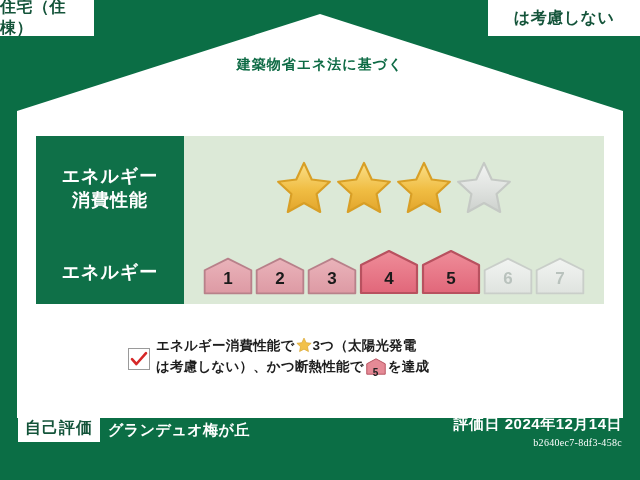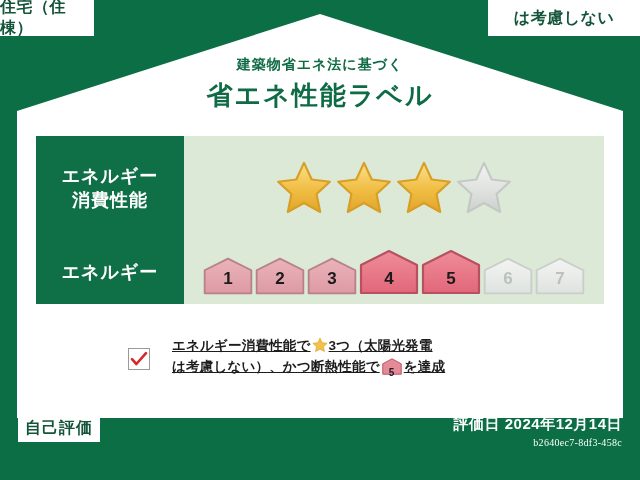--- a/index.html
+++ b/index.html
@@ -154,27 +154,26 @@
     display: flex; align-items: center; justify-content: center;
     box-sizing: border-box;
   }
   #zeh-label {
     font-size: 20px;
     font-weight: bold;
     color: #0e6b45;
     letter-spacing: 0.5px;
   }
   #zeh-desc {
-    margin-left: 22px;
+    margin-left: 6px;
     font-size: 13.5px;
     line-height: 1.55;
     color: #1d1d1d;
     font-weight: bold;
     letter-spacing: 0.2px;
-    text-decoration: underline;
   }
   .inline-star { vertical-align: -3px; margin: 0 1px; }
   .inline-house { vertical-align: -4px; margin: 0 2px; position: relative; display: inline-block; }
   .inline-house .n {
     position: absolute; left: 0; width: 100%; bottom: 1px;
     text-align: center; font-size: 10px; font-weight: bold; color: #222;
   }
 
   
   #footer {
@@ -227,21 +226,20 @@
 
 <div id="label-root">
 
   <div class="house-white"></div>
 
   <div class="chip" id="chip-left">住宅（住棟）</div>
   <div class="chip" id="chip-right">は考慮しない</div>
 
   <div id="title-block">
     <div id="title-sub">建築物省エネ法に基づく</div>
-    <div id="title-main">省エネ性能ラベル</div>
   </div>
 
   <div class="metric-row" id="row-energy">
     <div class="metric-key">
       <span>
         <span>エネルギー</span><br>
         <span>消費性能</span>
       </span>
     </div>
     <div class="metric-val">
@@ -395,20 +393,21 @@
           <path d="M12 1.6 L15.2 8.5 L22.7 9.4 L17.2 14.5 L18.7 21.9 L12 18.2 L5.3 21.9 L6.8 14.5 L1.3 9.4 L8.8 8.5 Z" fill="#f2c14a" stroke="#d8a52f" stroke-width="1"></path>
         </svg><span>3つ（太陽光発電</span><br><span>は考慮しない）、かつ断熱性能で</span><span class="inline-house"><svg width="20" height="17" viewBox="0 0 26 22">
             <path d="M13 1 L25 7.5 L25 21 L1 21 L1 7.5 Z" fill="#e58a96" stroke="#b85764" stroke-width="1.3" stroke-linejoin="round"></path>
           </svg><span class="n">5</span></span><span>を達成</span>
     </div>
   </div>
 
   <div id="footer">
     <div id="footer-left">
       <span id="eval-type">自己評価</span>
+      <span id="building-name">グランデュオ梅が丘</span>
     </div>
     <div id="footer-right">
       <div id="eval-date">評価日 2024年12月14日</div>
       <div id="eval-id">b2640ec7-8df3-458c</div>
     </div>
   </div>
 
 </div>
 
 </body></html>

